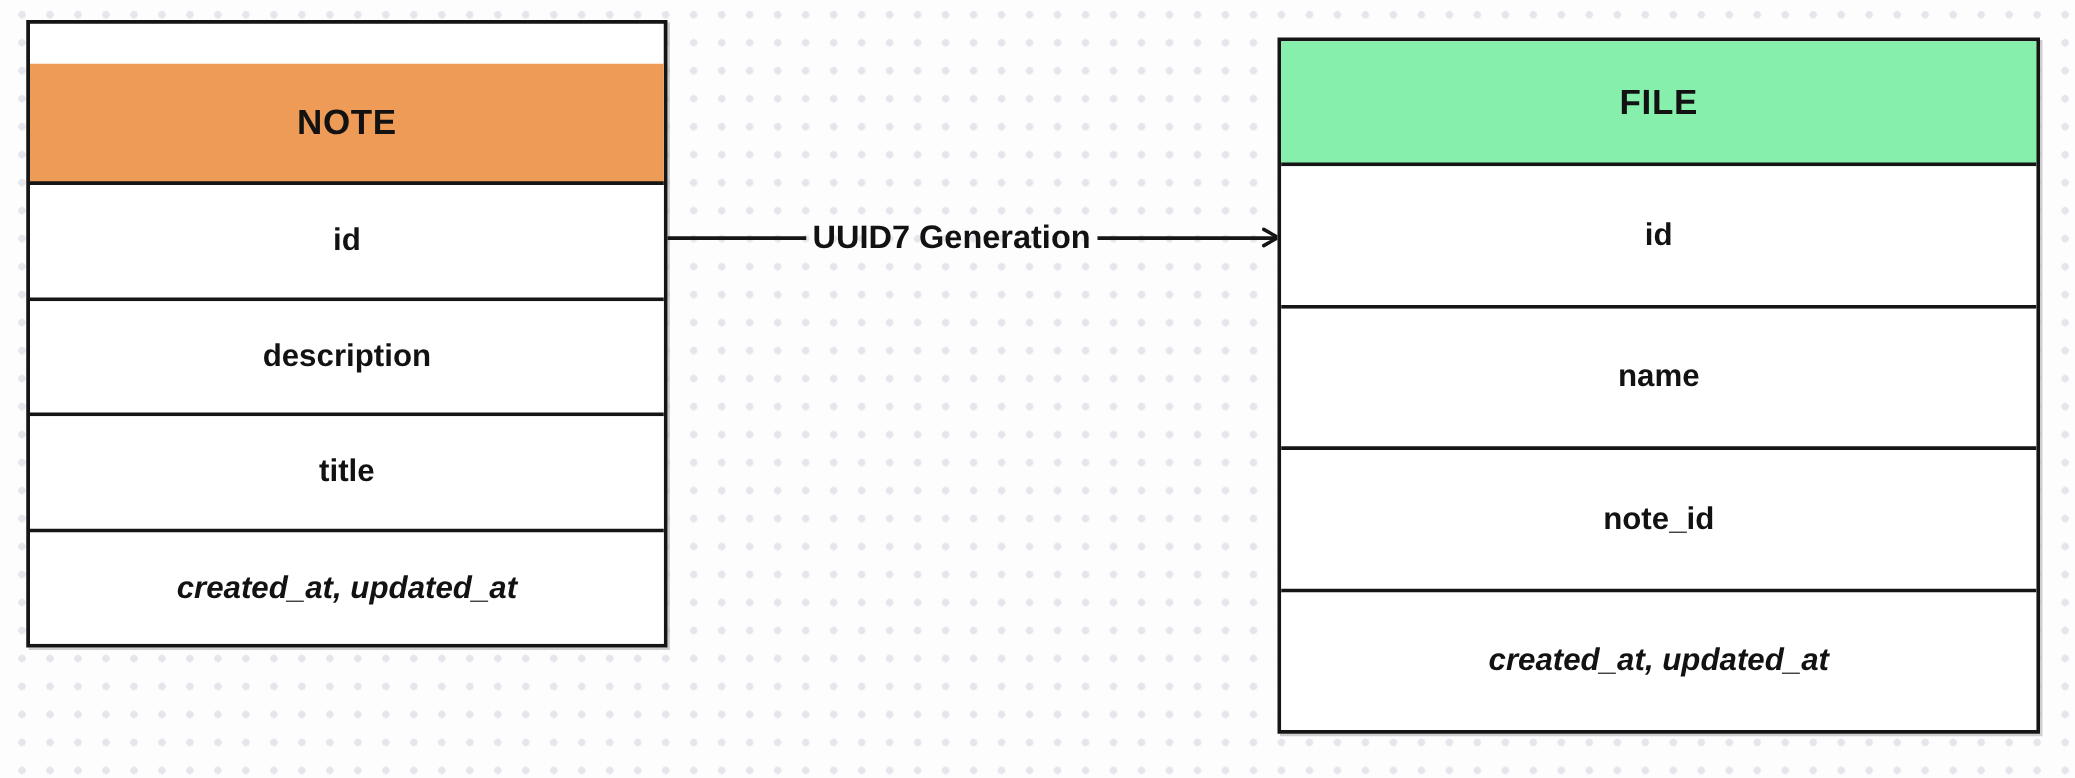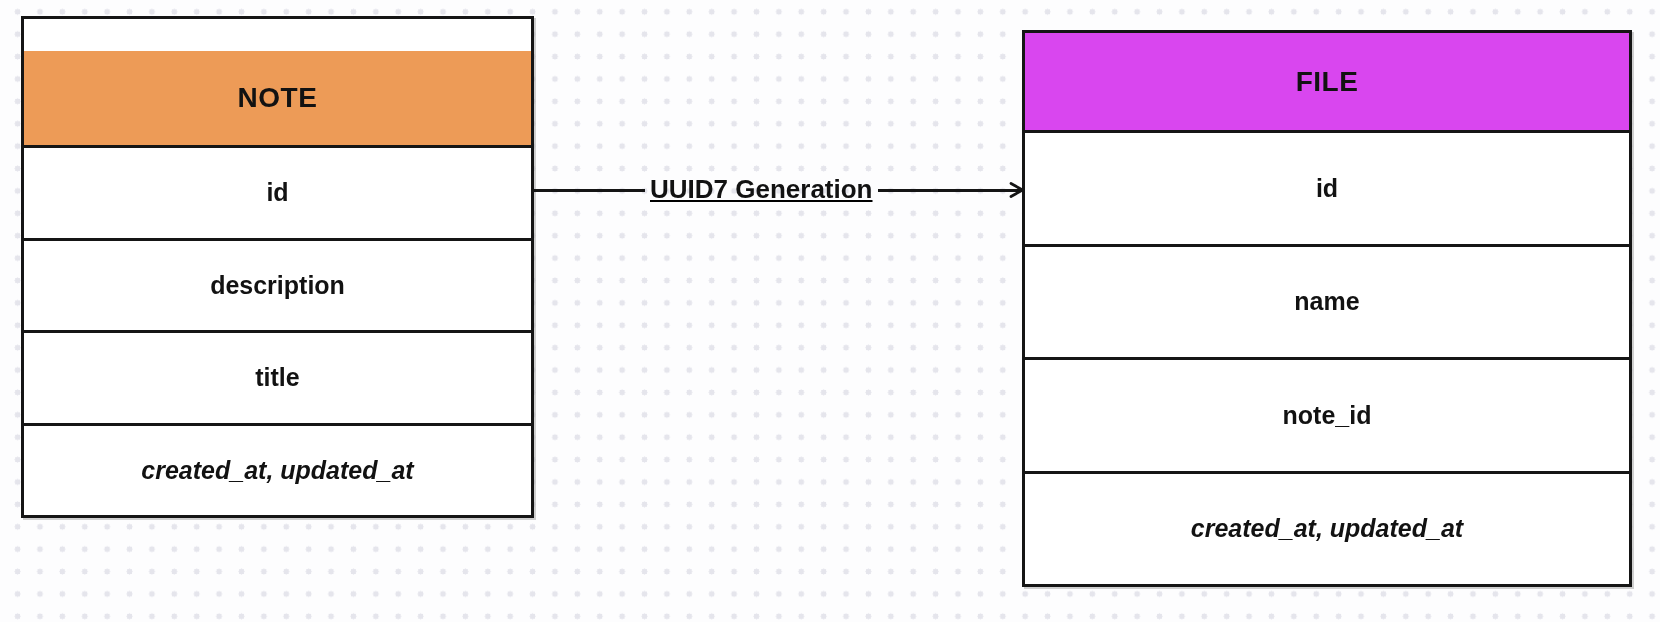--- a/index.html
+++ b/index.html
@@ -73,21 +73,20 @@
   .entity-file .entity-header { height: 97px; }
 
   .connector {
     position: absolute;
     left: 534px;
     top: 174px;
     width: 488px;
     height: 32px;
     display: flex;
     align-items: center;
-    text-decoration: underline;
   }
   .connector .seg {
     height: 3px;
     background: #151515;
   }
   .connector .seg-left {
     flex: 0 0 111px;
   }
   .connector .seg-right {
     flex: 1 1 auto;
@@ -128,20 +127,20 @@
     <div class="seg seg-left"></div>
     <span class="label">UUID7 Generation</span>
     <div class="seg seg-right">
       <svg class="arrowhead" width="17" height="20" viewBox="0 0 17 20">
         <path d="M3 3.5 L14.5 10 L3 16.5" fill="none" stroke="#151515" stroke-width="2.8" stroke-linecap="round" stroke-linejoin="miter"></path>
       </svg>
     </div>
   </div>
 
   <div class="entity entity-file">
-    <div class="entity-header" style="background-color: #d946ef;">FILE</div>
+    <div class="entity-header" style="background-color: #86efac;">FILE</div>
     <div class="entity-row">id</div>
     <div class="entity-row">name</div>
     <div class="entity-row">note_id</div>
     <div class="entity-row">created_at, updated_at</div>
   </div>
 
 </div>
 
 </body></html>

